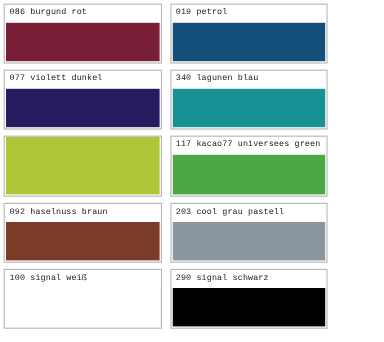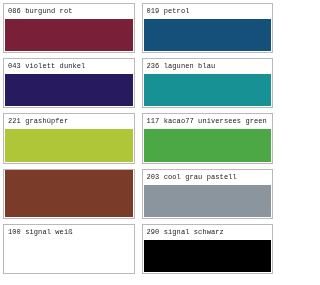--- a/index.html
+++ b/index.html
@@ -69,44 +69,44 @@
         <div class="swatch-color" style="background: rgb(122, 31, 56);"></div>
       </div>
     </div>
     <div class="swatch-card">
       <div class="swatch-label">019 petrol</div>
       <div class="swatch-color-wrap">
         <div class="swatch-color" style="background: rgb(20, 80, 122);"></div>
       </div>
     </div>
     <div class="swatch-card">
-      <div class="swatch-label">043 violett dunkel</div>
+      <div class="swatch-label">077 violett dunkel</div>
       <div class="swatch-color-wrap">
         <div class="swatch-color" style="background: rgb(39, 26, 94);"></div>
       </div>
     </div>
     <div class="swatch-card">
-      <div class="swatch-label">236 lagunen blau</div>
+      <div class="swatch-label">340 lagunen blau</div>
       <div class="swatch-color-wrap">
         <div class="swatch-color" style="background: rgb(23, 145, 147);"></div>
       </div>
     </div>
     <div class="swatch-card">
-      <div class="swatch-label">221 grashüpfer</div>
       <div class="swatch-color-wrap">
         <div class="swatch-color" style="background: rgb(175, 198, 57);"></div>
       </div>
     </div>
     <div class="swatch-card">
       <div class="swatch-label">117 kacao77 universees green</div>
       <div class="swatch-color-wrap">
         <div class="swatch-color" style="background: rgb(76, 168, 68);"></div>
       </div>
     </div>
     <div class="swatch-card">
+      <div class="swatch-label">092 haselnuss braun</div>
       <div class="swatch-color-wrap">
         <div class="swatch-color" style="background: rgb(122, 59, 40);"></div>
       </div>
     </div>
     <div class="swatch-card">
       <div class="swatch-label">203 cool grau pastell</div>
       <div class="swatch-color-wrap">
         <div class="swatch-color" style="background: rgb(138, 149, 158);"></div>
       </div>
     </div>

